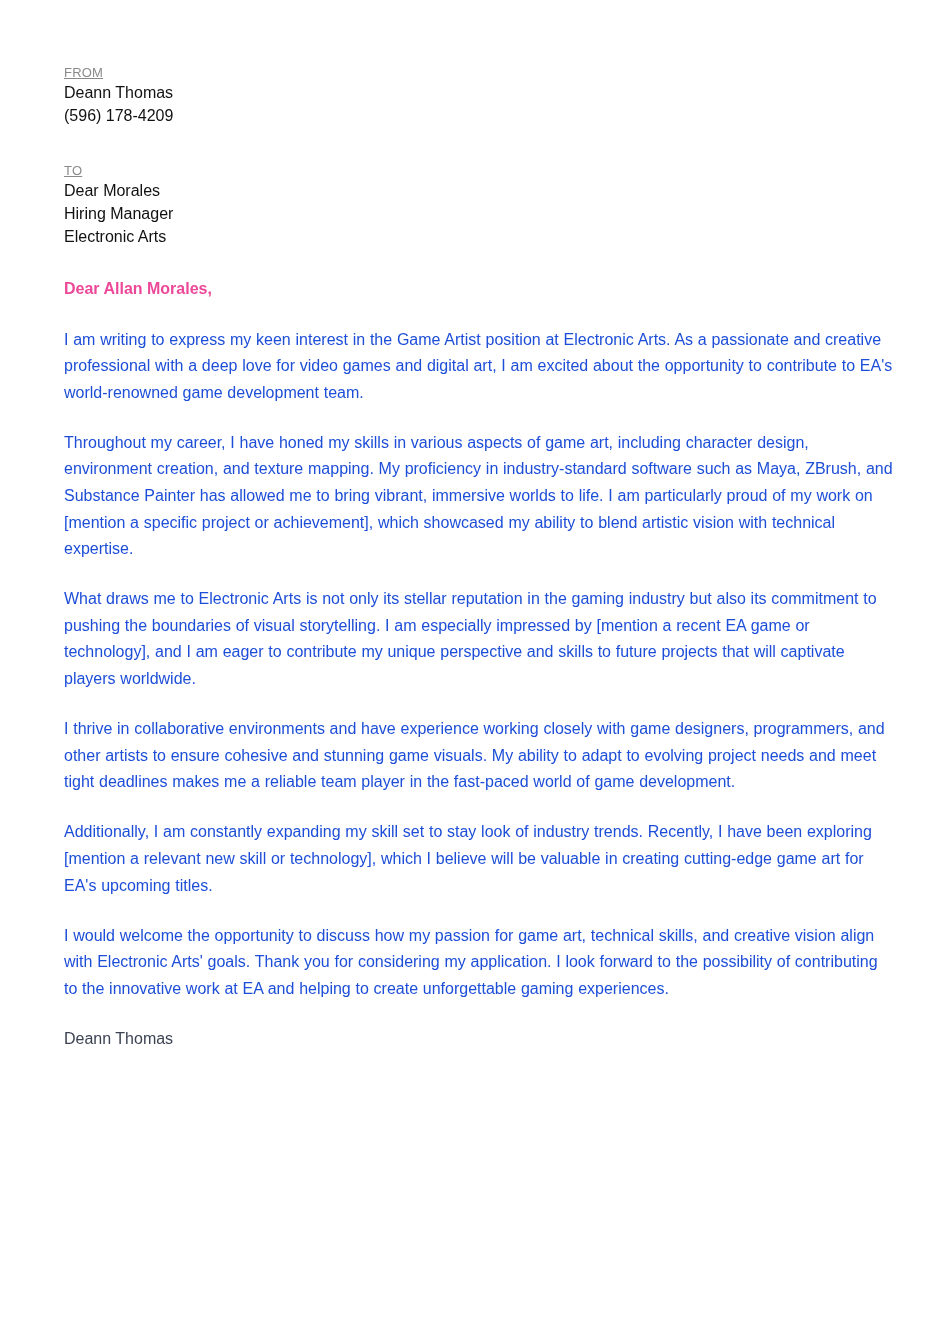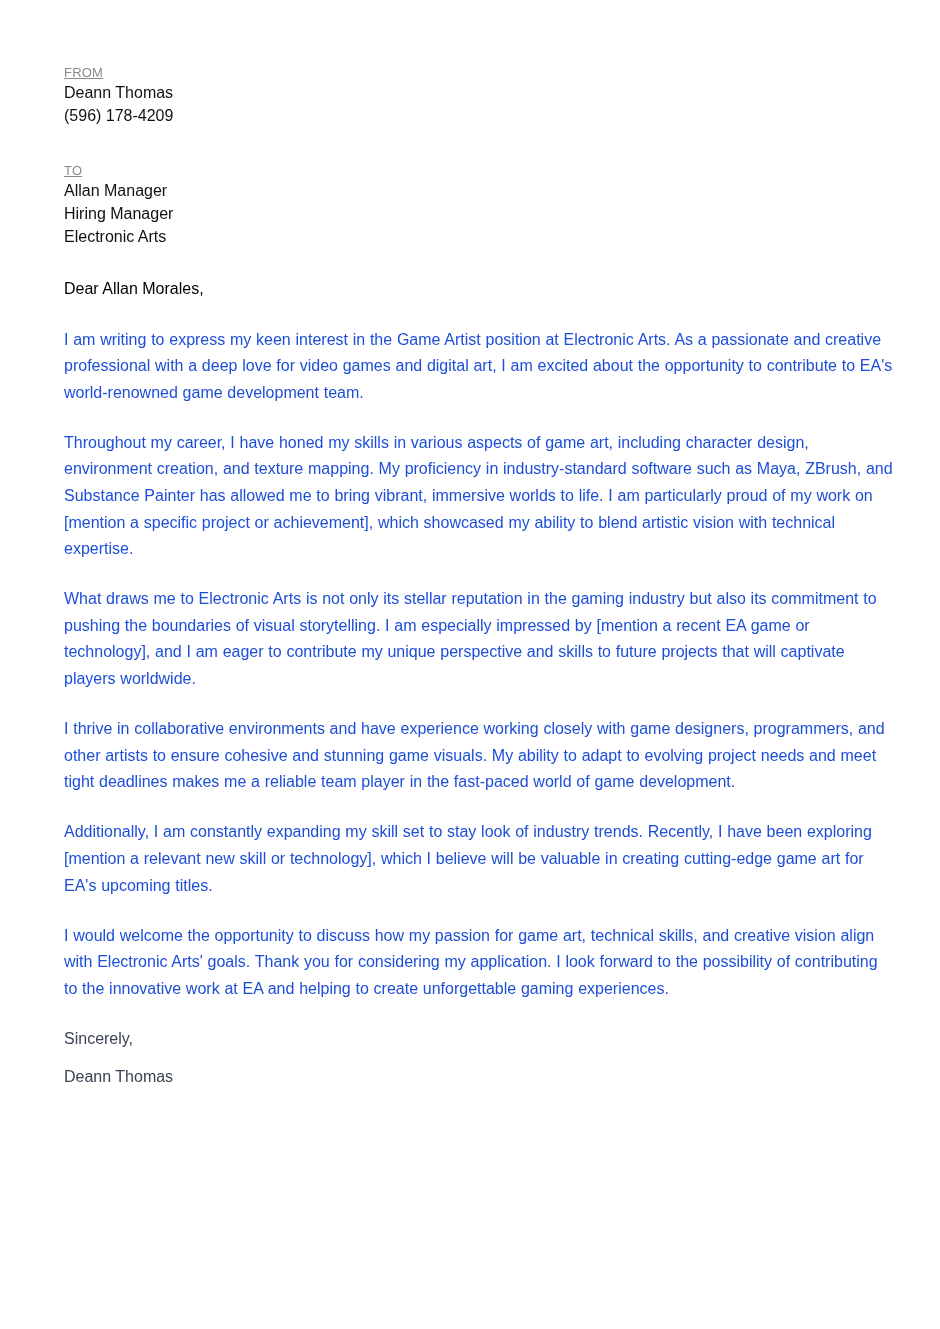--- a/index.html
+++ b/index.html
@@ -31,23 +31,24 @@
     .contact-line {
       font-size: 16px;
       color: #111111;
       line-height: 23px;
       margin: 0;
     }
     .block-from { margin-bottom: 35px; }
     .block-to { margin-bottom: 28px; }
     .salutation {
       font-size: 16px;
-      color: #000000;
+      color: #ec4899;
       line-height: 26.5px;
       margin: 0 0 24px 0;
+      font-weight: bold;
     }
     .body-para {
       font-size: 16px;
       color: #1d4ed8;
       line-height: 26.6px;
       margin: 0 0 23.5px 0;
       word-spacing: 0.3px;
     }
     .closing {
       font-size: 16px;
@@ -68,30 +69,29 @@
 <div class="page">
 
   <div class="block-from">
     <p class="label">FROM</p>
     <p class="contact-line">Deann Thomas</p>
     <p class="contact-line">(596) 178-4209</p>
   </div>
 
   <div class="block-to">
     <p class="label">TO</p>
-    <p class="contact-line">Allan Manager</p>
+    <p class="contact-line">Dear Morales</p>
     <p class="contact-line">Hiring Manager</p>
     <p class="contact-line">Electronic Arts</p>
   </div>
 
   <div>
     <p class="salutation">Dear Allan Morales,</p>
     <p class="body-para">I am writing to express my keen interest in the Game Artist position at Electronic Arts. As a passionate and creative professional with a deep love for video games and digital art, I am excited about the opportunity to contribute to EA's world-renowned game development team.</p>
     <p class="body-para">Throughout my career, I have honed my skills in various aspects of game art, including character design, environment creation, and texture mapping. My proficiency in industry-standard software such as Maya, ZBrush, and Substance Painter has allowed me to bring vibrant, immersive worlds to life. I am particularly proud of my work on [mention a specific project or achievement], which showcased my ability to blend artistic vision with technical expertise.</p>
     <p class="body-para">What draws me to Electronic Arts is not only its stellar reputation in the gaming industry but also its commitment to pushing the boundaries of visual storytelling. I am especially impressed by [mention a recent EA game or technology], and I am eager to contribute my unique perspective and skills to future projects that will captivate players worldwide.</p>
     <p class="body-para">I thrive in collaborative environments and have experience working closely with game designers, programmers, and other artists to ensure cohesive and stunning game visuals. My ability to adapt to evolving project needs and meet tight deadlines makes me a reliable team player in the fast-paced world of game development.</p>
     <p class="body-para">Additionally, I am constantly expanding my skill set to stay look of industry trends. Recently, I have been exploring [mention a relevant new skill or technology], which I believe will be valuable in creating cutting-edge game art for EA's upcoming titles.</p>
     <p class="body-para">I would welcome the opportunity to discuss how my passion for game art, technical skills, and creative vision align with Electronic Arts' goals. Thank you for considering my application. I look forward to the possibility of contributing to the innovative work at EA and helping to create unforgettable gaming experiences.</p>
-    <p class="closing">Sincerely,</p>
     <p class="signature">Deann Thomas</p>
   </div>
 
 </div>
 
 </body></html>

